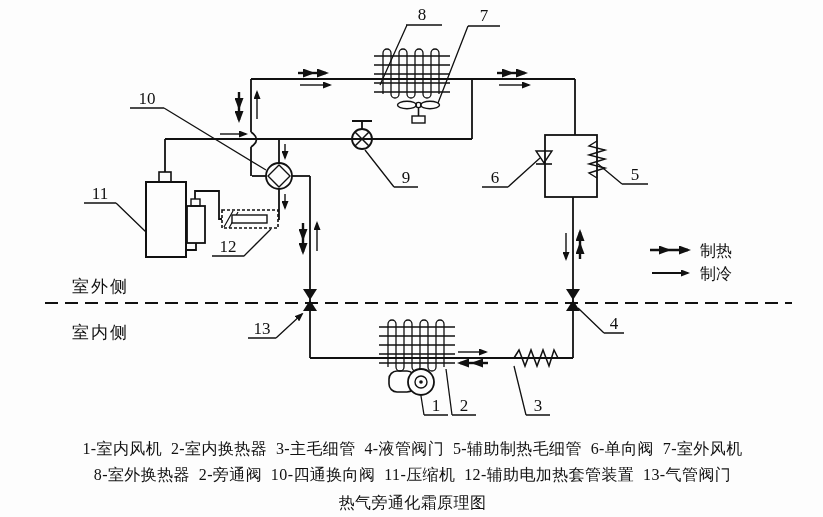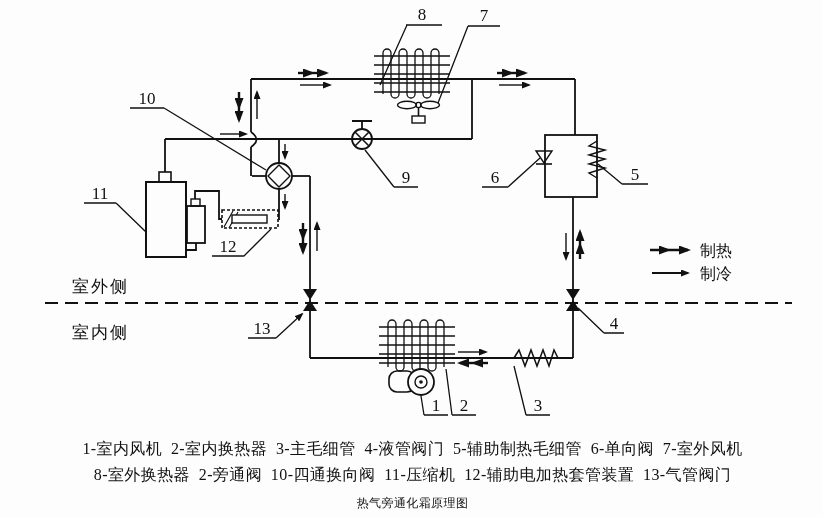--- a/index.html
+++ b/index.html
@@ -10,21 +10,21 @@
   }
   svg{position:absolute;left:0;top:0;display:block;}
   svg text{font-family:"Liberation Serif","DejaVu Serif",serif;fill:#111;}
   .callout{font-size:17px;}
   .zone{font-size:17px;letter-spacing:2px;}
   .legend-label{font-size:16px;}
   .caption{
     position:absolute;left:1px;top:436px;width:823px;text-align:center;
   }
   .caption div{white-space:pre;line-height:26px;font-size:16px;letter-spacing:0.4px;}
-  .caption .cap-title{margin-top:2px;font-size:12px;}
+  .caption .cap-title{margin-top:2px;font-size:16px;}
 </style>
 </head>
 <body>
 
 <div class="page">
 
 <svg width="823" height="432" viewBox="0 0 823 432">
   <defs>
     <marker id="mh" markerUnits="userSpaceOnUse" markerWidth="12" markerHeight="9" refX="9" refY="4.5" orient="auto">
       <path d="M0,0 L12,4.5 L0,9 Z" fill="#111"></path>

